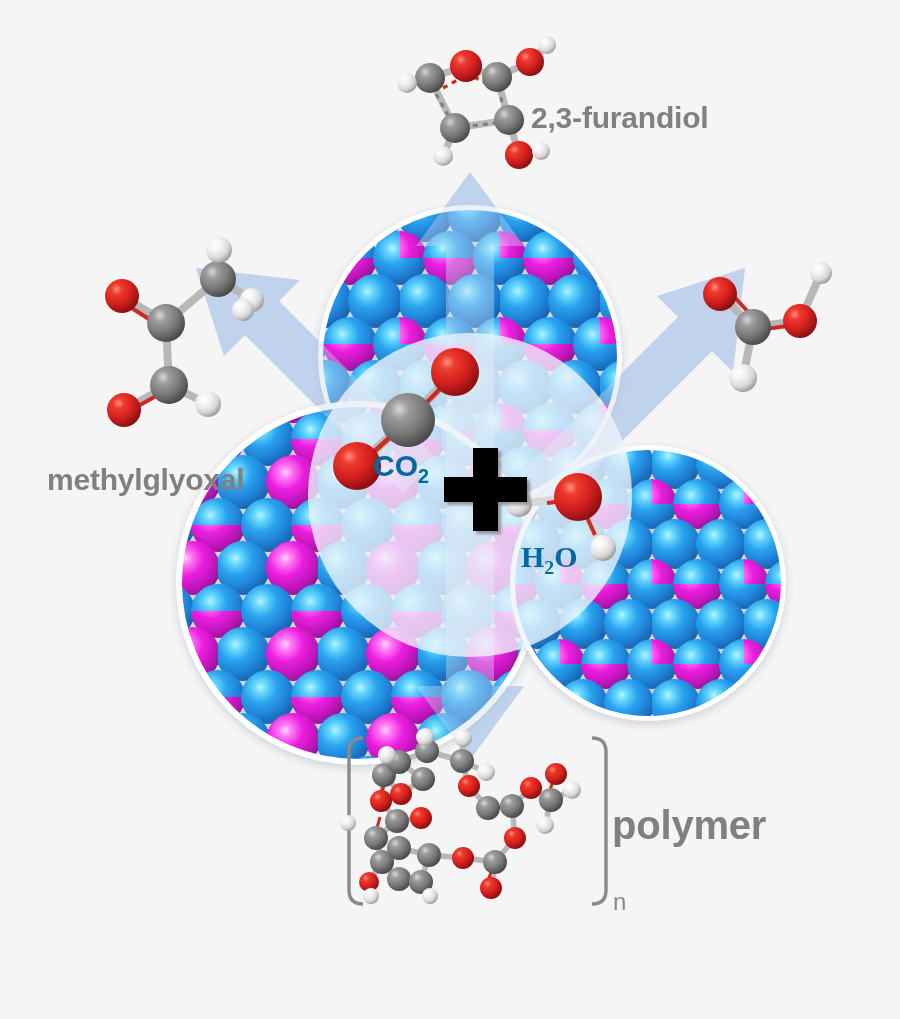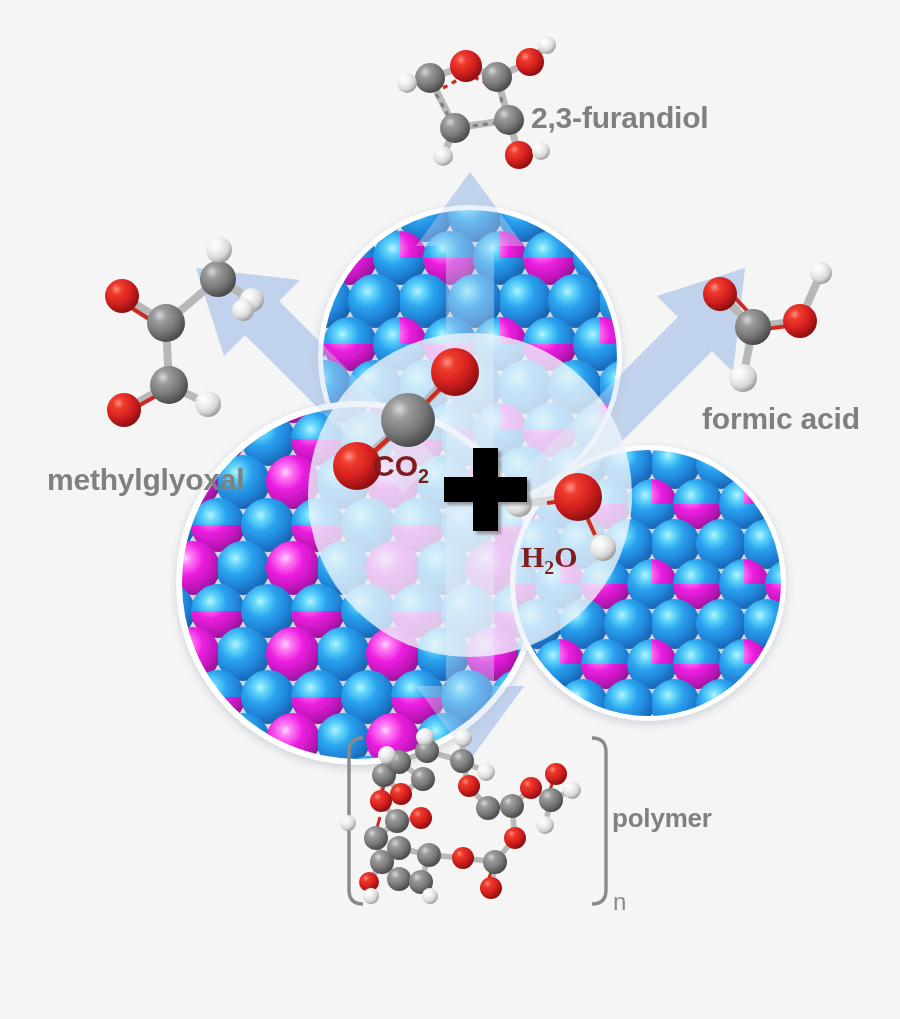--- a/index.html
+++ b/index.html
@@ -15,31 +15,31 @@
     position:absolute;
     font-family:"Liberation Sans",sans-serif;
     font-weight:bold;
     color:#808080;
     white-space:nowrap;
     letter-spacing:-0.2px;
   }
   #lbl-furandiol{left:531px;top:101px;font-size:30px;}
   #lbl-methylglyoxal{left:47px;top:441px;font-size:30px;margin-top:22px;}
   #lbl-formic{left:702px;top:402px;font-size:30px;}
-  #lbl-polymer{left:612px;top:803px;font-size:26px;text-align:right;}
+  #lbl-polymer{left:612px;top:803px;font-size:40px;text-align:right;}
   #lbl-n{
     position:absolute;left:613px;top:888px;font-size:24px;
     font-weight:normal;color:#8a8a8a;
     font-family:"Liberation Sans",sans-serif;
   }
   .formula{
     position:absolute;
     font-family:"Liberation Sans",sans-serif;
     font-weight:bold;
-    color:#7f1d1d;
+    color:#0369a1;
     white-space:nowrap;
     text-align:right;
   }
   #f-co2{left:373px;top:449px;font-size:30px;}
   #f-h2o{left:521px;top:540px;font-size:30px;font-family:Liberation Serif, serif;}
   .formula sub{font-size:0.66em;}
   svg{display:block;}
 </style>
 </head>
 <body>
@@ -357,21 +357,20 @@
     <circle cx="348" cy="823" r="8" fill="url(#gWhite)"></circle>
     <circle cx="371" cy="896" r="8" fill="url(#gWhite)"></circle>
     <circle cx="430" cy="896" r="8" fill="url(#gWhite)"></circle>
   </g>
 </svg>
 
 <div class="lbl" id="lbl-furandiol">2,3-furandiol</div>
 
 <div class="lbl" id="lbl-methylglyoxal">methylglyoxal</div>
 
-<div class="lbl" id="lbl-formic">formic acid</div>
 
 <div class="lbl" id="lbl-polymer">polymer</div>
 
 <div id="lbl-n">n</div>
 
 <div class="formula" id="f-co2"><span>CO</span><sub>2</sub></div>
 
 <div class="formula" id="f-h2o"><span>H</span><sub>2</sub><span>O</span></div>
 
 </div>

